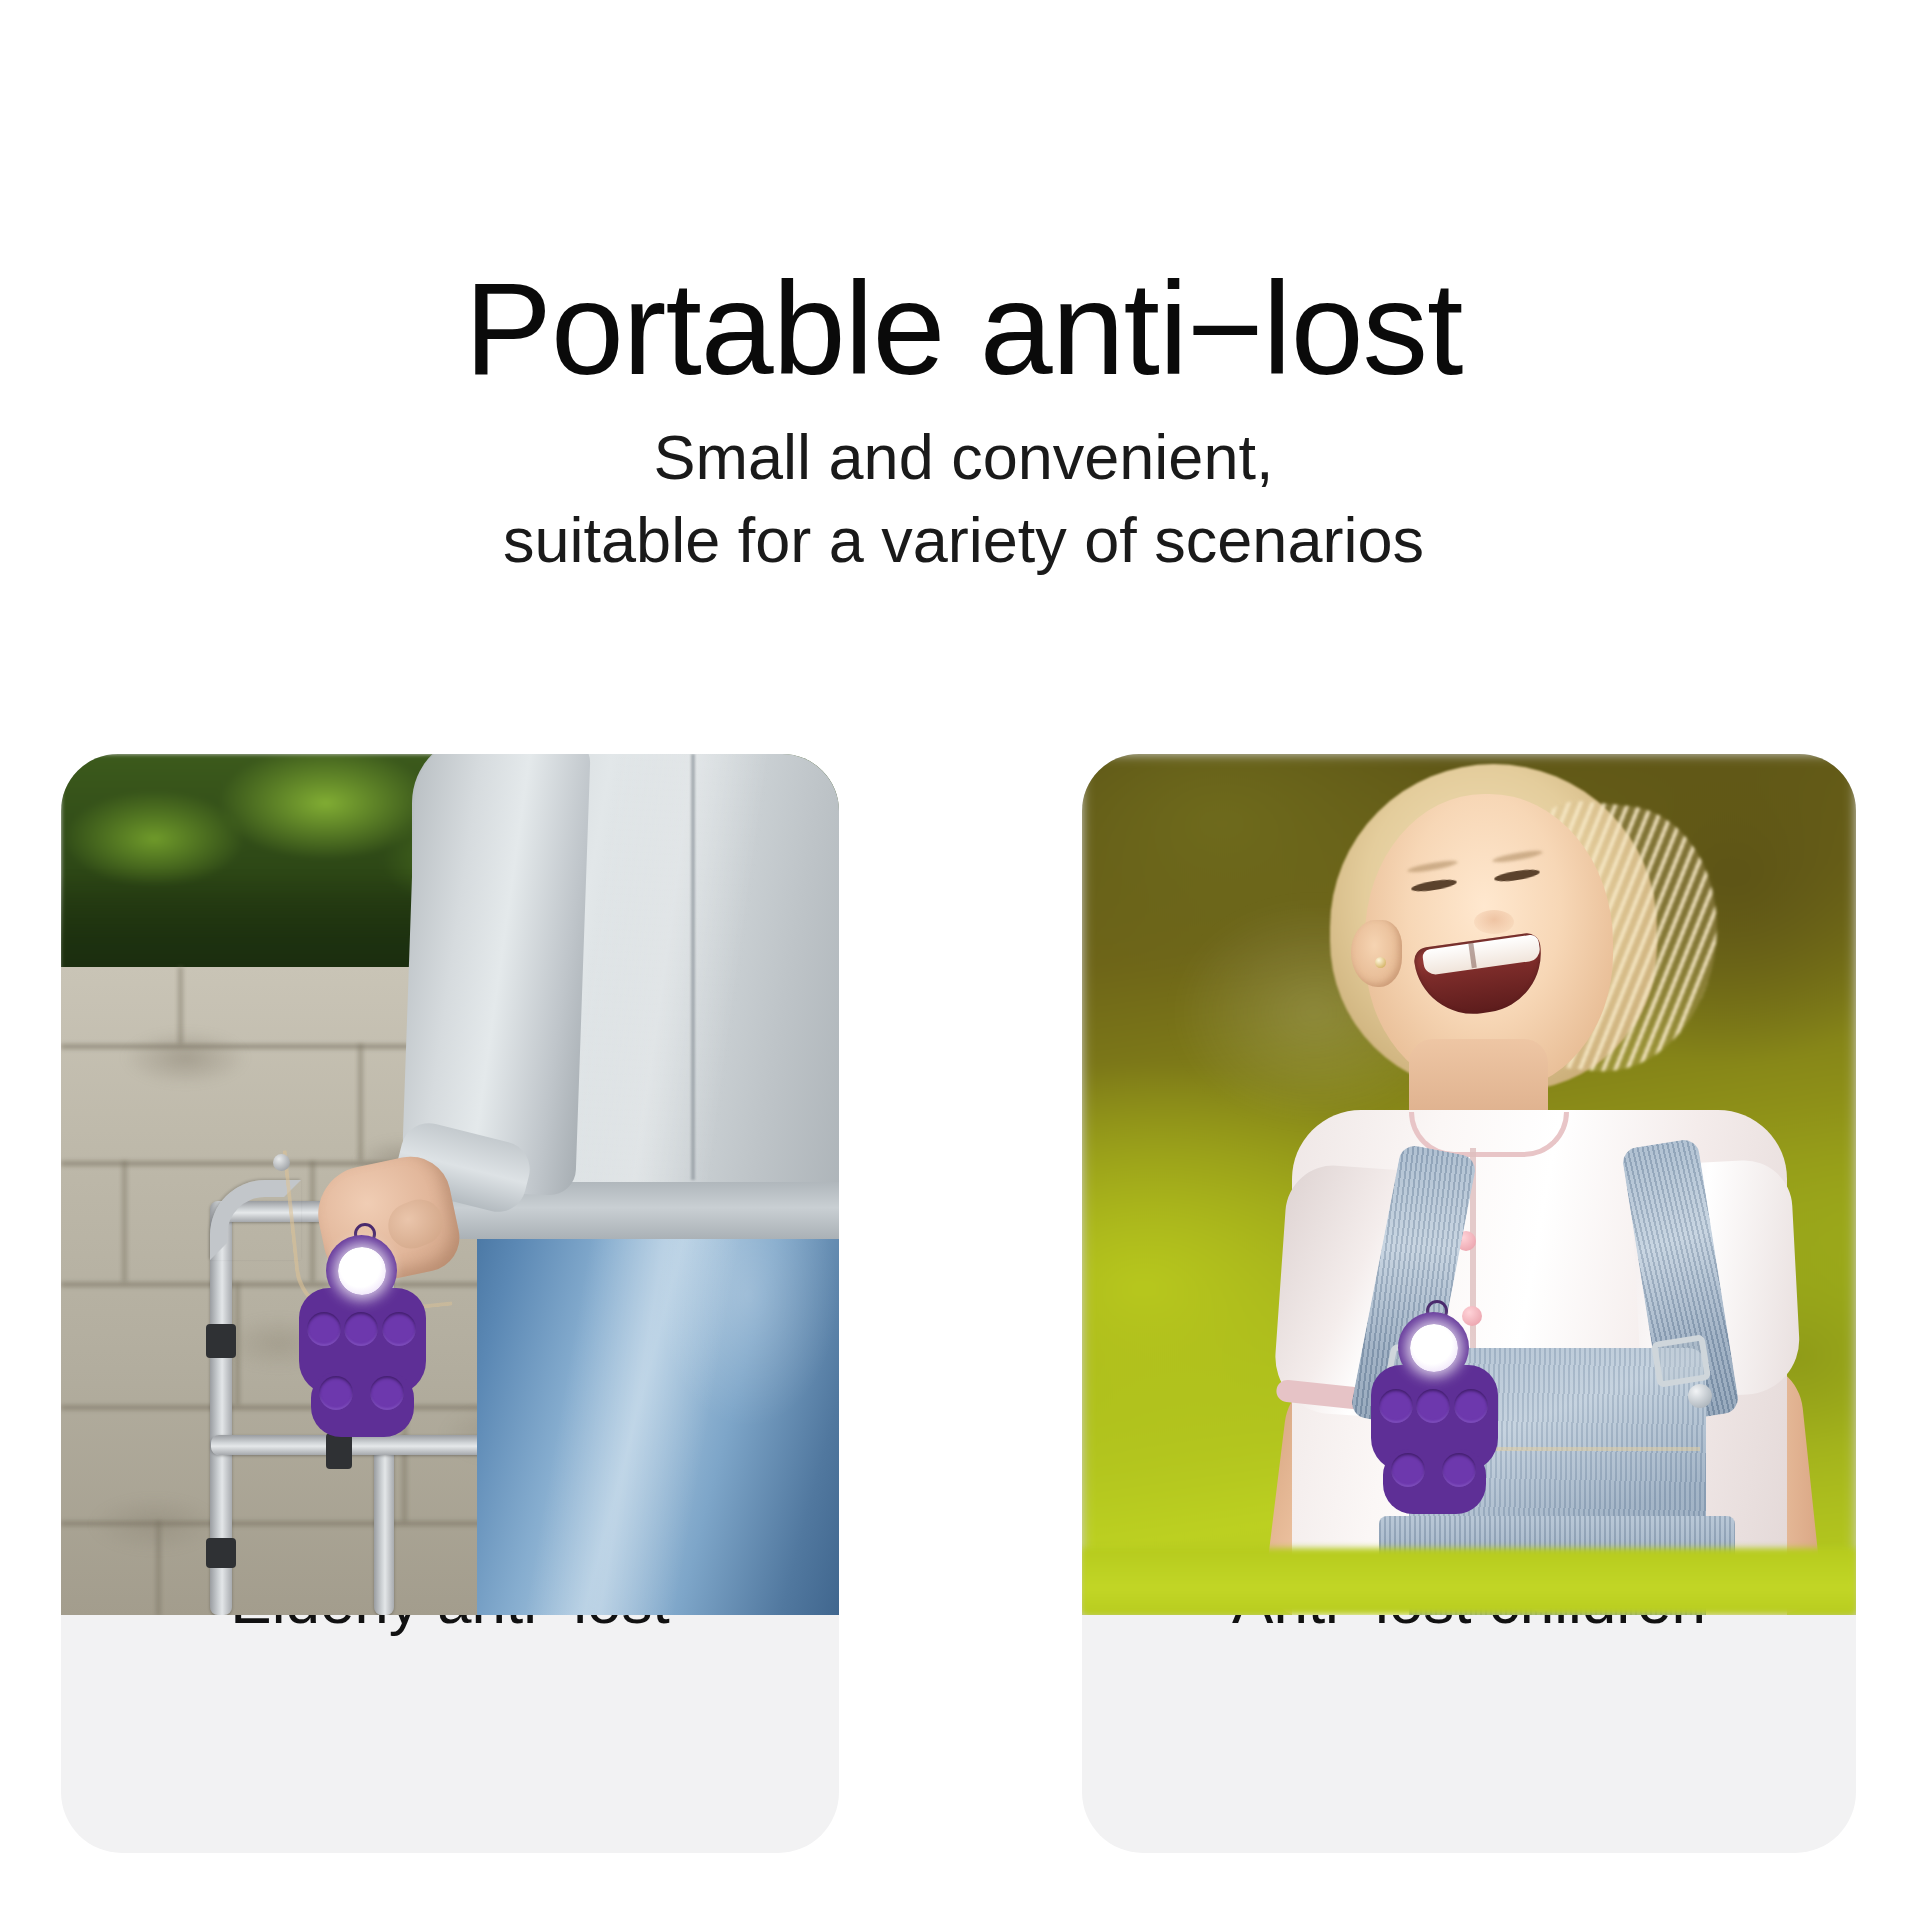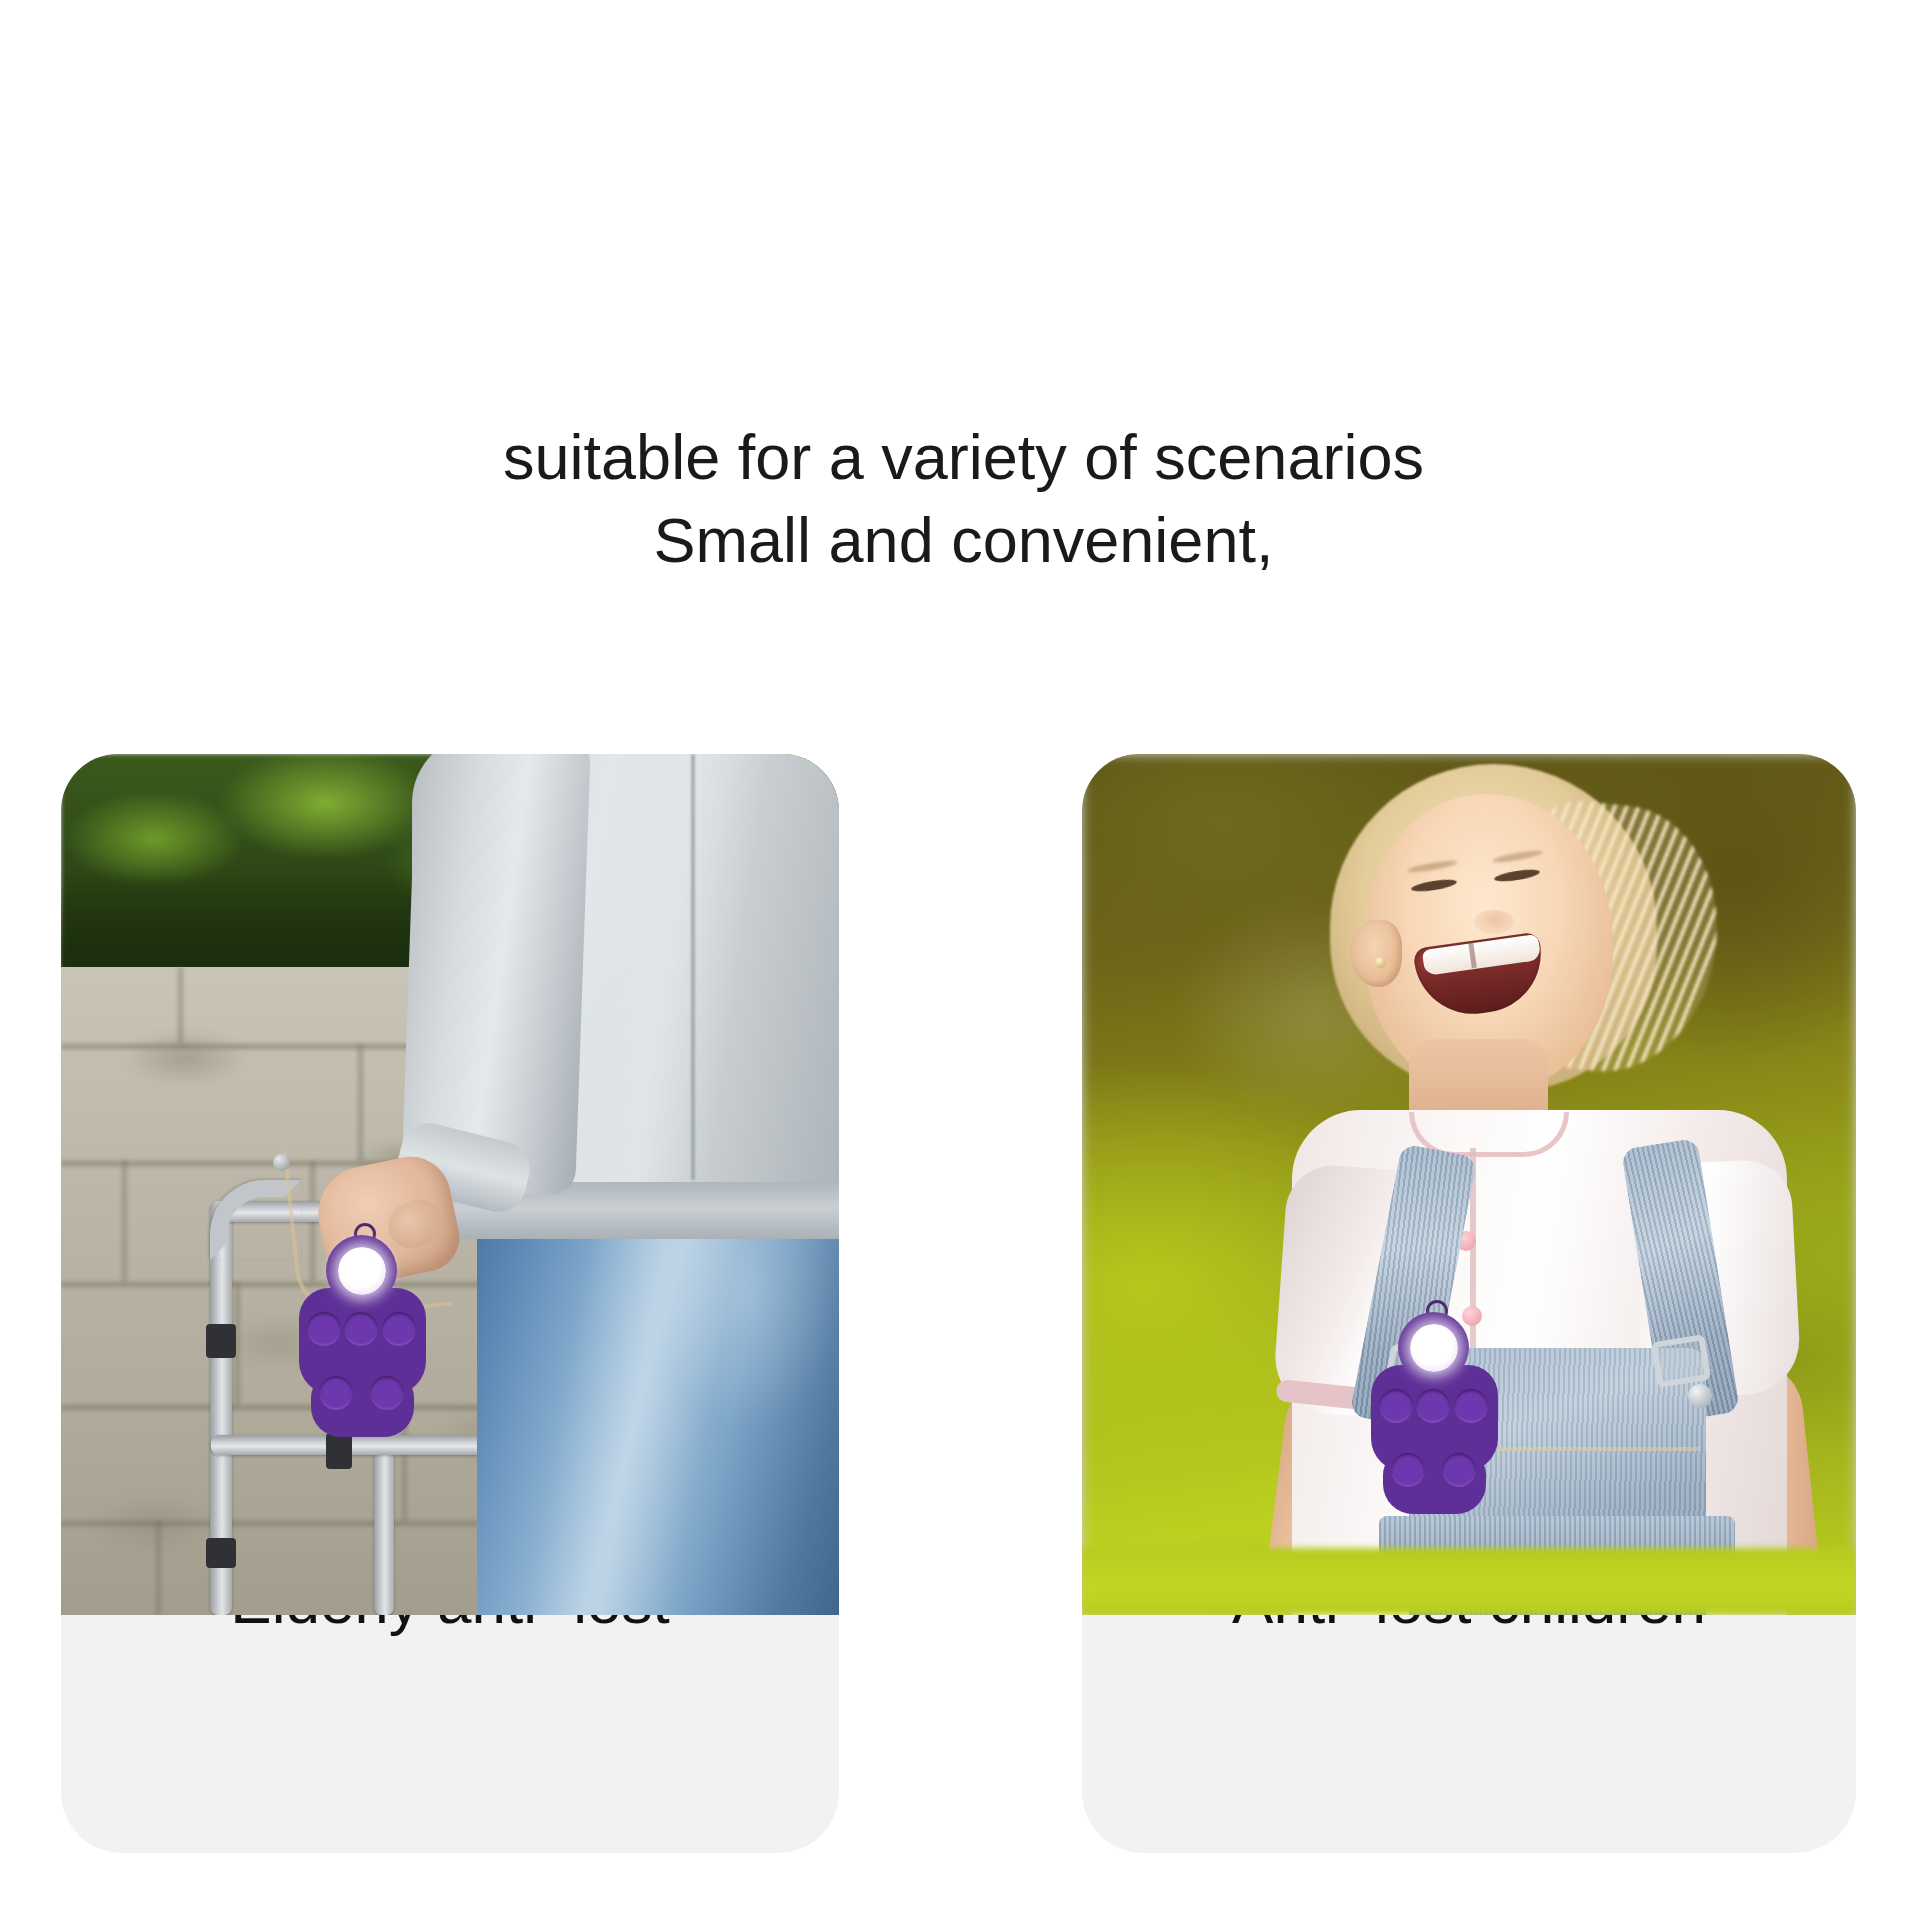--- a/index.html
+++ b/index.html
@@ -564,24 +564,25 @@
     left: 0; right: 0; bottom: 0; height: 67px;
     background: linear-gradient(180deg, #b6cb1e 0%, #c2d626 60%, #b8cc1f 100%);
     filter: blur(3px);
   }
 </style>
 </head>
 <body>
 
 <div class="page">
 
+  <h1 class="headline">Portable anti−lost</h1>
 
   <div class="subhead">
+    <span class="line">Small and convenient,</span>
     <span class="line">suitable for a variety of scenarios</span>
-    <span class="line">Small and convenient,</span>
   </div>
 
   <div class="cards">
 
     <div class="card left">
 
       <div class="caption-plate">
         <div class="caption-label">Elderly anti−lost</div>
       </div>
 

